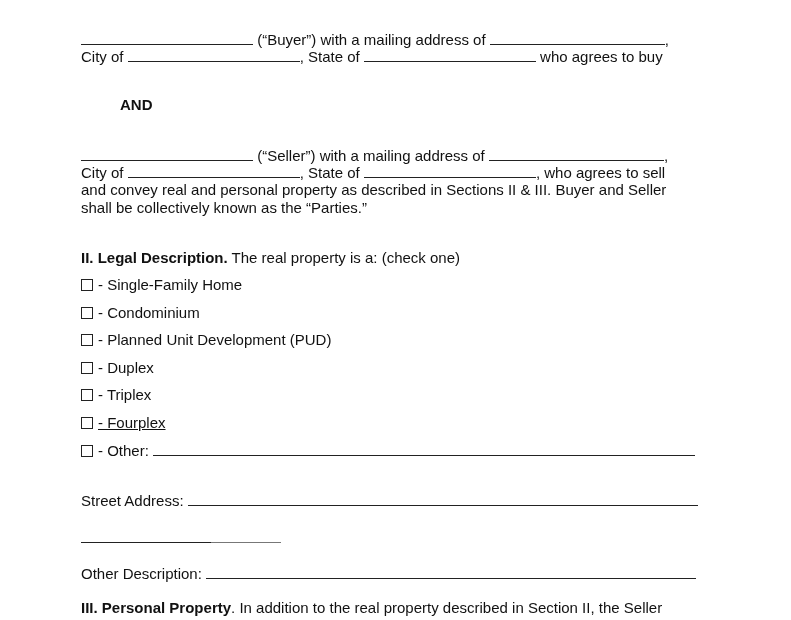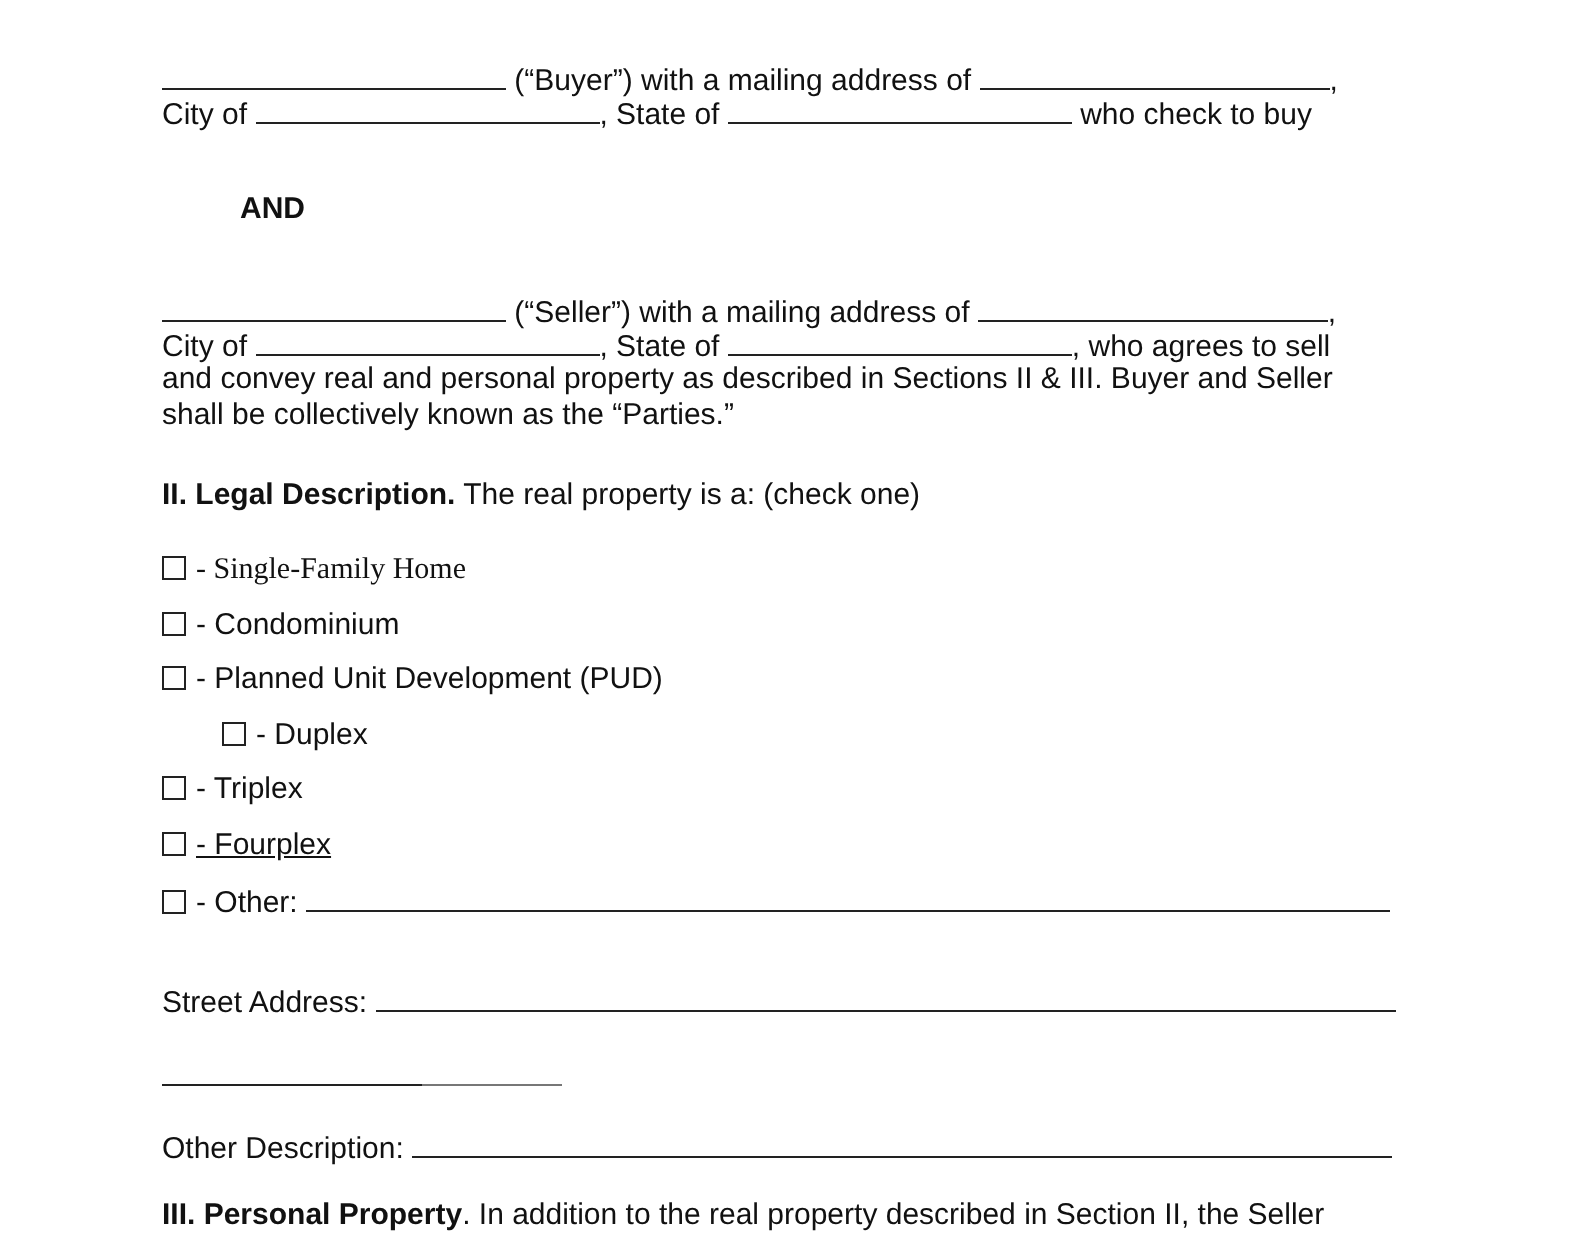--- a/index.html
+++ b/index.html
@@ -13,48 +13,48 @@
   b { font-weight: bold; }
   .cb { display: inline-block; width: 10px; height: 10px; border: 1px solid #222; margin-right: 5px; vertical-align: -1px; }
 </style>
 </head>
 <body>
 
 <div class="ln" style="top:30px;">
   <span class="blank" style="width:172px;"></span><span> (“Buyer”) with a mailing address of </span><span class="blank" style="width:175px;"></span><span>,</span>
 </div>
 <div class="ln" style="top:47px;">
-  <span>City of </span><span class="blank" style="width:172px;"></span><span>, State of </span><span class="blank" style="width:172px;"></span><span> who check to buy</span>
+  <span>City of </span><span class="blank" style="width:172px;"></span><span>, State of </span><span class="blank" style="width:172px;"></span><span> who agrees to buy</span>
 </div>
 
 <div class="ln" style="top:96px;font-weight:bold;margin-left:39px;">AND</div>
 
 <div class="ln" style="top:146px;">
   <span class="blank" style="width:172px;"></span><span> (“Seller”) with a mailing address of </span><span class="blank" style="width:175px;"></span><span>,</span>
 </div>
 <div class="ln" style="top:163px;">
   <span>City of </span><span class="blank" style="width:172px;"></span><span>, State of </span><span class="blank" style="width:172px;"></span><span>, who agrees to sell</span>
 </div>
 <div class="ln" style="top:181px;">and convey real and personal property as described in Sections II &amp; III. Buyer and Seller</div>
 <div class="ln" style="top:199px;">shall be collectively known as the “Parties.”</div>
 
-<div class="ln" style="top:239px;text-align:right;">
+<div class="ln" style="top:249px;text-align:right;">
   <b>II. Legal Description.</b><span> The real property is a: (check one)</span>
 </div>
 
-<div class="ln" style="top:276px;font-family:Liberation Serif, serif;">
+<div class="ln" style="top:276px;">
   <span class="cb"></span><span>- Single-Family Home</span>
 </div>
 <div class="ln" style="top:304px;">
   <span class="cb"></span><span>- Condominium</span>
 </div>
 <div class="ln" style="top:331px;">
   <span class="cb"></span><span>- Planned Unit Development (PUD)</span>
 </div>
-<div class="ln" style="top:359px;margin-left:30px;">
+<div class="ln" style="top:359px;">
   <span class="cb"></span><span>- Duplex</span>
 </div>
 <div class="ln" style="top:386px;">
   <span class="cb"></span><span>- Triplex</span>
 </div>
 <div class="ln" style="top:414px;text-decoration:underline;">
   <span class="cb"></span><span>- Fourplex</span>
 </div>
 <div class="ln" style="top:441px;">
   <span class="cb"></span><span>- Other: </span><span class="blank" style="width:542px;"></span>

